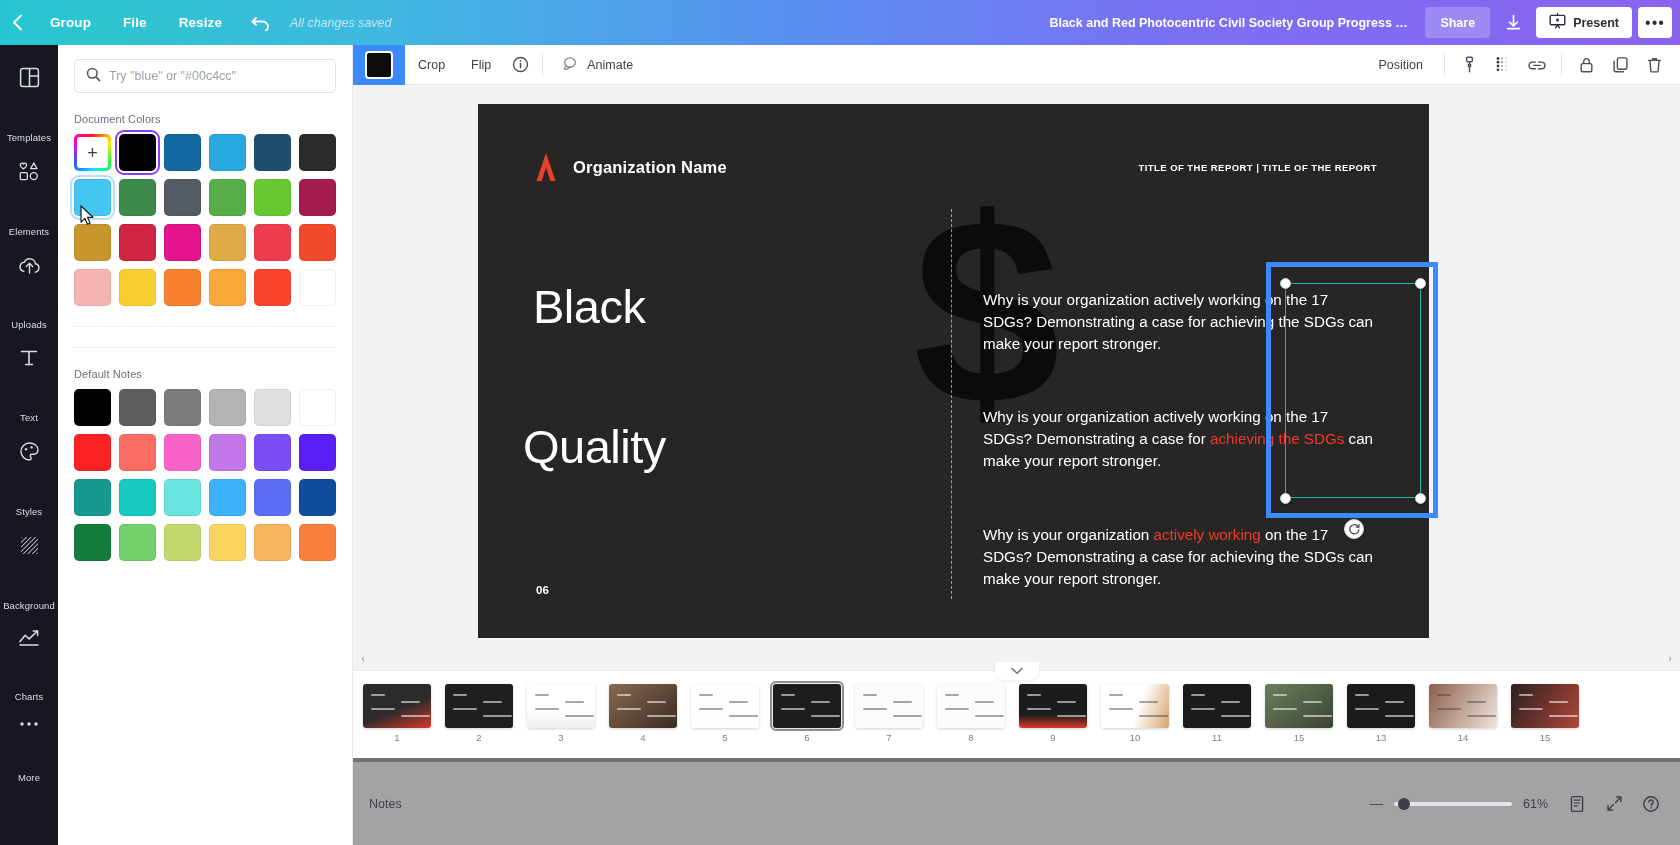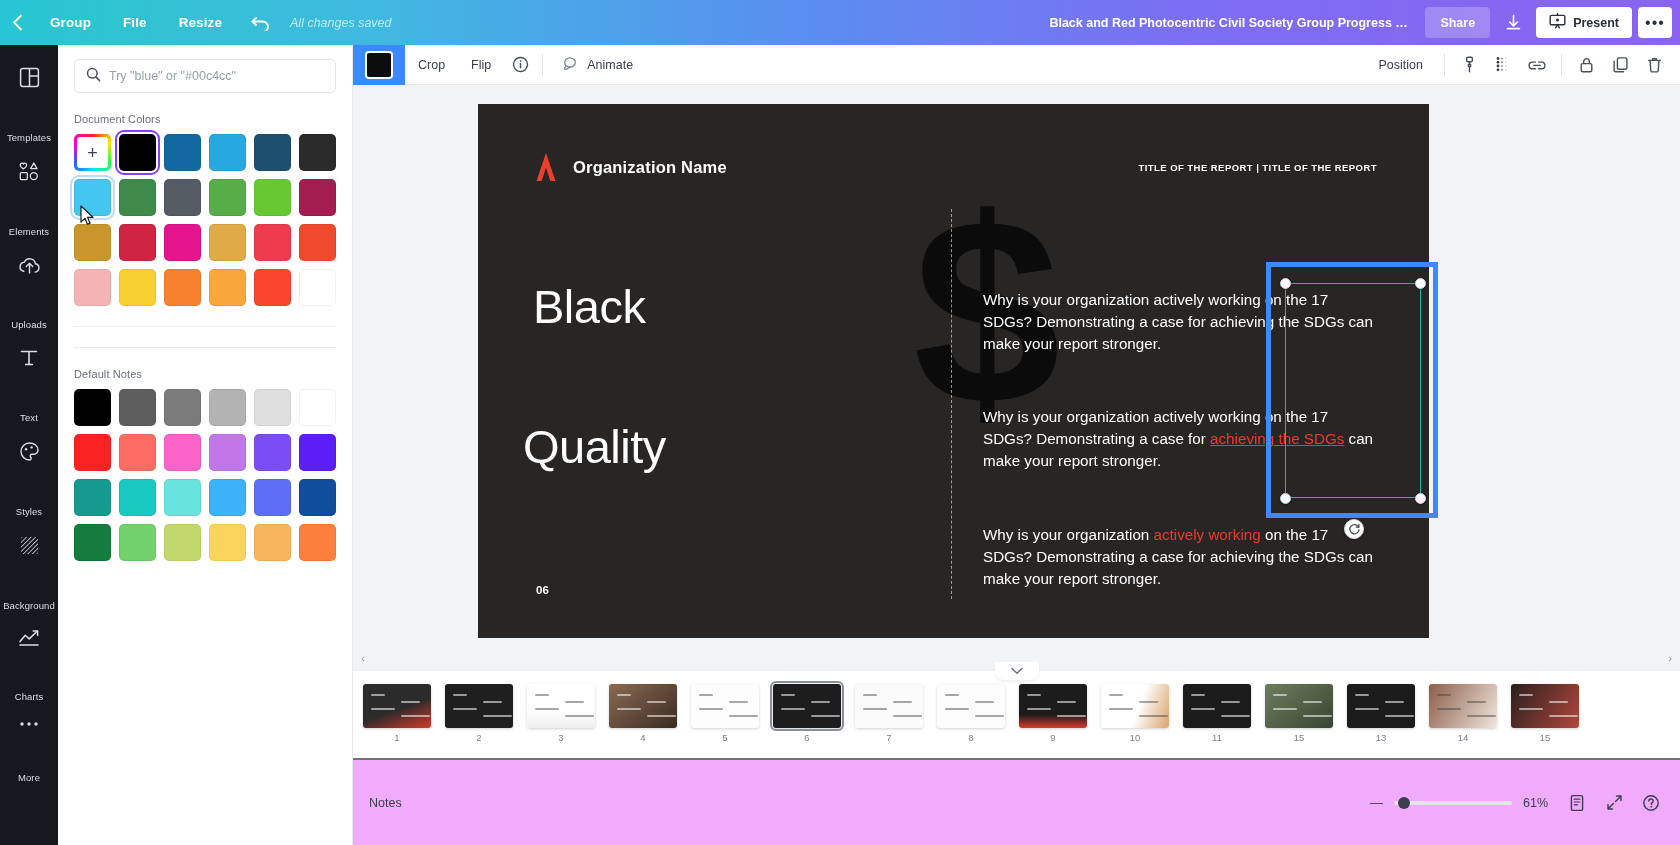--- a/index.html
+++ b/index.html
@@ -247,21 +247,21 @@
   .thumb {
     width:68px; height:44px; border-radius:3px; overflow:hidden;
     box-shadow: 0 1px 3px rgba(0,0,0,.18); position:relative;
   }
   .thumb.active { outline:2px solid #8b8f9a; outline-offset:1px; }
   .thumb-num { font-size:9.5px; color:#7a7f8b; }
 
   
   .bottombar {
     position:absolute; top:758px; left:353px; width:1327px; height:87px;
-    background:#f0abfc; border-top:2px solid #737373; display:flex; align-items:center;
+    background:#a3a3a3; border-top:4px solid #737373; display:flex; align-items:center;
     padding: 0 16px;
   }
   .notes { font-size:12.5px; color:#3b3f4c; cursor:pointer; }
   .zoom-wrap { margin-left:auto; display:flex; align-items:center; gap:11px; }
   .zoom-minus { color:#3b3f4c; font-size:13px; cursor:pointer; line-height:1; }
   .zoom-slider {
     width:118px; height:4px; background:#e3e5ea; border-radius:2px; position:relative; cursor:pointer;
   }
   .zoom-knob {
     position:absolute; left:4px; top:-4px; width:12px; height:12px; border-radius:50%;
@@ -584,21 +584,21 @@
       </div>
 
       <div class="big-word w1">Black</div>
       <div class="big-word w2">Quality</div>
       <div class="pagenum">06</div>
 
       <div class="dollar">$</div>
       <div class="vrule"></div>
 
       <div class="para p1" id="para0"><span>Why is your organization actively working on the 17 SDGs? Demonstrating a case for achieving the SDGs can make your report stronger.</span></div>
-      <div class="para p2" id="para1"><span>Why is your organization actively working on the 17 SDGs? Demonstrating a case for </span><span class="hl" style="color: rgb(240, 57, 43); text-decoration: underline;">achieving the SDGs</span><span> can make your report stronger.</span></div>
+      <div class="para p2" id="para1"><span>Why is your organization actively working on the 17 SDGs? Demonstrating a case for </span><span class="hl" style="color: rgb(240, 57, 43);">achieving the SDGs</span><span> can make your report stronger.</span></div>
       <div class="para p3" id="para2"><span>Why is your organization </span><span class="hl" style="color: rgb(240, 57, 43);">actively working</span><span> on the 17 SDGs? Demonstrating a case for achieving the SDGs can make your report stronger.</span></div>
     </div>
 
     <div class="sel-outer"></div>
     <div class="sel-inner"></div>
     <div class="handle" style="left:927px;  top:193px;"></div>
     <div class="handle" style="left:1062px; top:193px;"></div>
     <div class="handle" style="left:927px;  top:408px;"></div>
     <div class="handle" style="left:1062px; top:408px;"></div>
 

